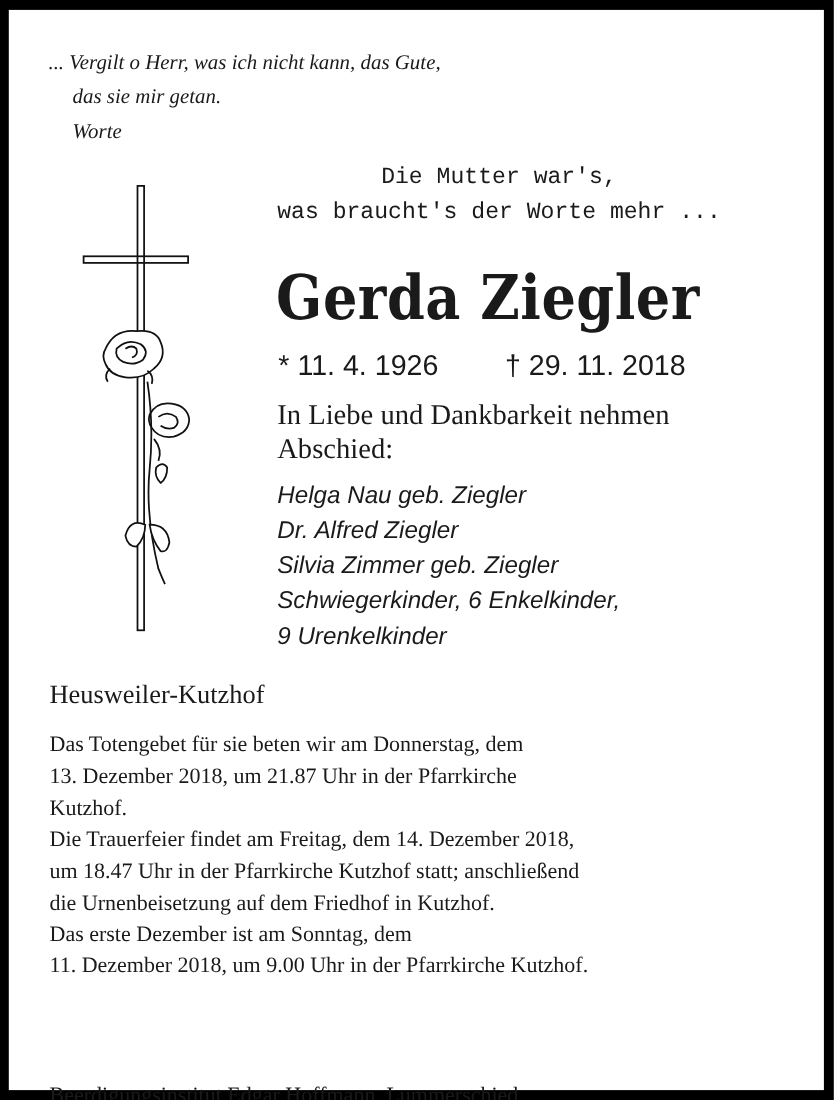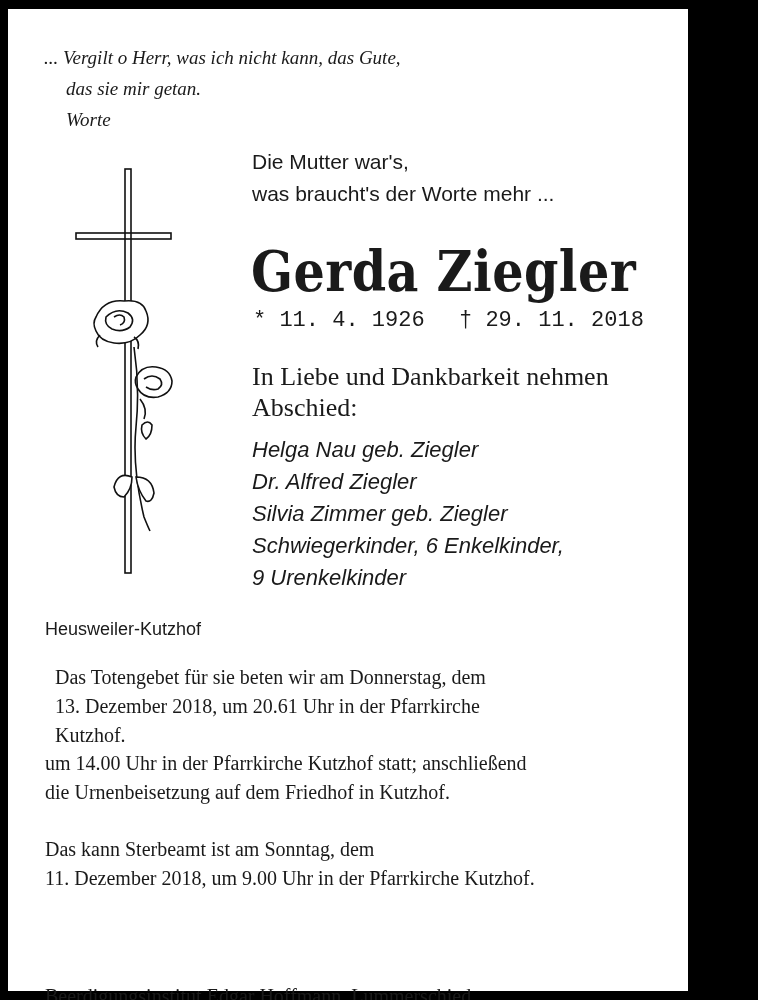--- a/index.html
+++ b/index.html
@@ -1,31 +1,31 @@
 <!DOCTYPE html>
 <html><head>
 <meta charset="utf-8">
 <style>
   html, body { margin:0; padding:0; }
   body { width:758px; height:1000px; background:#000; position:relative; overflow:hidden;
          font-family:"DejaVu Serif","Liberation Serif",serif; color:#1a1a1a; }
-  .card { position:absolute; left:8px; top:9px; width:680px; height:982px; background:#fff; }
+  .card { position:absolute; left:8px; top:9px; width:741px; height:982px; background:#fff; }
   .abs { position:absolute; white-space:nowrap; }
   .motto { left:36px; top:33px; font-style:italic; font-size:19px; line-height:31px; font-family:"Liberation Serif",serif; }
   .motto div { white-space:nowrap; }
   .motto .ind { padding-left:22px;font-style:italic; }
-  .quote { left:244px; top:137px; font-size:21px; line-height:32px; font-family:Liberation Sans, sans-serif; }
+  .quote { left:244px; top:137px; font-size:21px; line-height:32px; font-family:Liberation Mono, monospace;text-align:center; }
   .name { left:243px; top:230px; font-size:56px; font-weight:bold; letter-spacing:0.5px; line-height:64px; font-family:"DejaVu Serif",serif; transform:scaleX(0.88); transform-origin:left top; }
-  .dates { left:245px; top:297px; font-size:22px; line-height:30px; font-family:Liberation Mono, monospace; }
+  .dates { left:245px; top:308px; font-size:26px; line-height:30px; font-family:Liberation Sans, sans-serif; }
   .dates span.death { position:absolute; left:206px; }
   .thanks { left:244px; top:352px; font-size:26px; line-height:31px; font-family:"Liberation Serif",serif; }
   .family { left:244px; top:425px; font-size:22px; line-height:32px; font-style:italic; font-family:Liberation Sans, sans-serif; }
-  .place { left:37px; top:610px; font-size:18px; font-family:Liberation Sans, sans-serif; }
+  .place { left:37px; top:610px; font-size:24px; font-family:Liberation Serif, serif; }
   .para { left:37px; font-size:20px; line-height:29px; font-family:"Liberation Serif",serif; }
-  .p1 { top:654px;margin-left:10px; } .p2 { top:740px; } .p3 { top:826px; } .p4 { top:925px;margin-top:48px; }
+  .p1 { top:654px; } .p2 { top:740px; } .p3 { top:826px; } .p4 { top:925px;margin-top:48px; }
   .cross { position:absolute; left:66px; top:158px; }
 </style>
 </head>
 <body>
 
 <div class="card">
 
   <div class="abs motto">
     <div>... Vergilt o Herr, was ich nicht kann, das Gute,</div>
     <div class="ind">das sie mir getan.</div>
@@ -75,27 +75,28 @@
     <div>Dr. Alfred Ziegler</div>
     <div>Silvia Zimmer geb. Ziegler</div>
     <div>Schwiegerkinder, 6 Enkelkinder,</div>
     <div>9 Urenkelkinder</div>
   </div>
 
   <div class="abs place">Heusweiler-Kutzhof</div>
 
   <div class="abs para p1">
     <div>Das Totengebet für sie beten wir am Donnerstag, dem</div>
-    <div>13. Dezember 2018, um 20.61 Uhr in der Pfarrkirche</div>
+    <div>13. Dezember 2018, um 21.87 Uhr in der Pfarrkirche</div>
     <div>Kutzhof.</div>
   </div>
   <div class="abs para p2">
-    <div>um 14.00 Uhr in der Pfarrkirche Kutzhof statt; anschließend</div>
+    <div>Die Trauerfeier findet am Freitag, dem 14. Dezember 2018,</div>
+    <div>um 18.47 Uhr in der Pfarrkirche Kutzhof statt; anschließend</div>
     <div>die Urnenbeisetzung auf dem Friedhof in Kutzhof.</div>
   </div>
   <div class="abs para p3">
-    <div>Das kann Sterbeamt ist am Sonntag, dem</div>
+    <div>Das erste Dezember ist am Sonntag, dem</div>
     <div>11. Dezember 2018, um 9.00 Uhr in der Pfarrkirche Kutzhof.</div>
   </div>
   <div class="abs para p4">
     <div>Beerdigungsinstitut Edgar Hoffmann, Lummerschied</div>
   </div>
 </div>
 
 </body></html>

